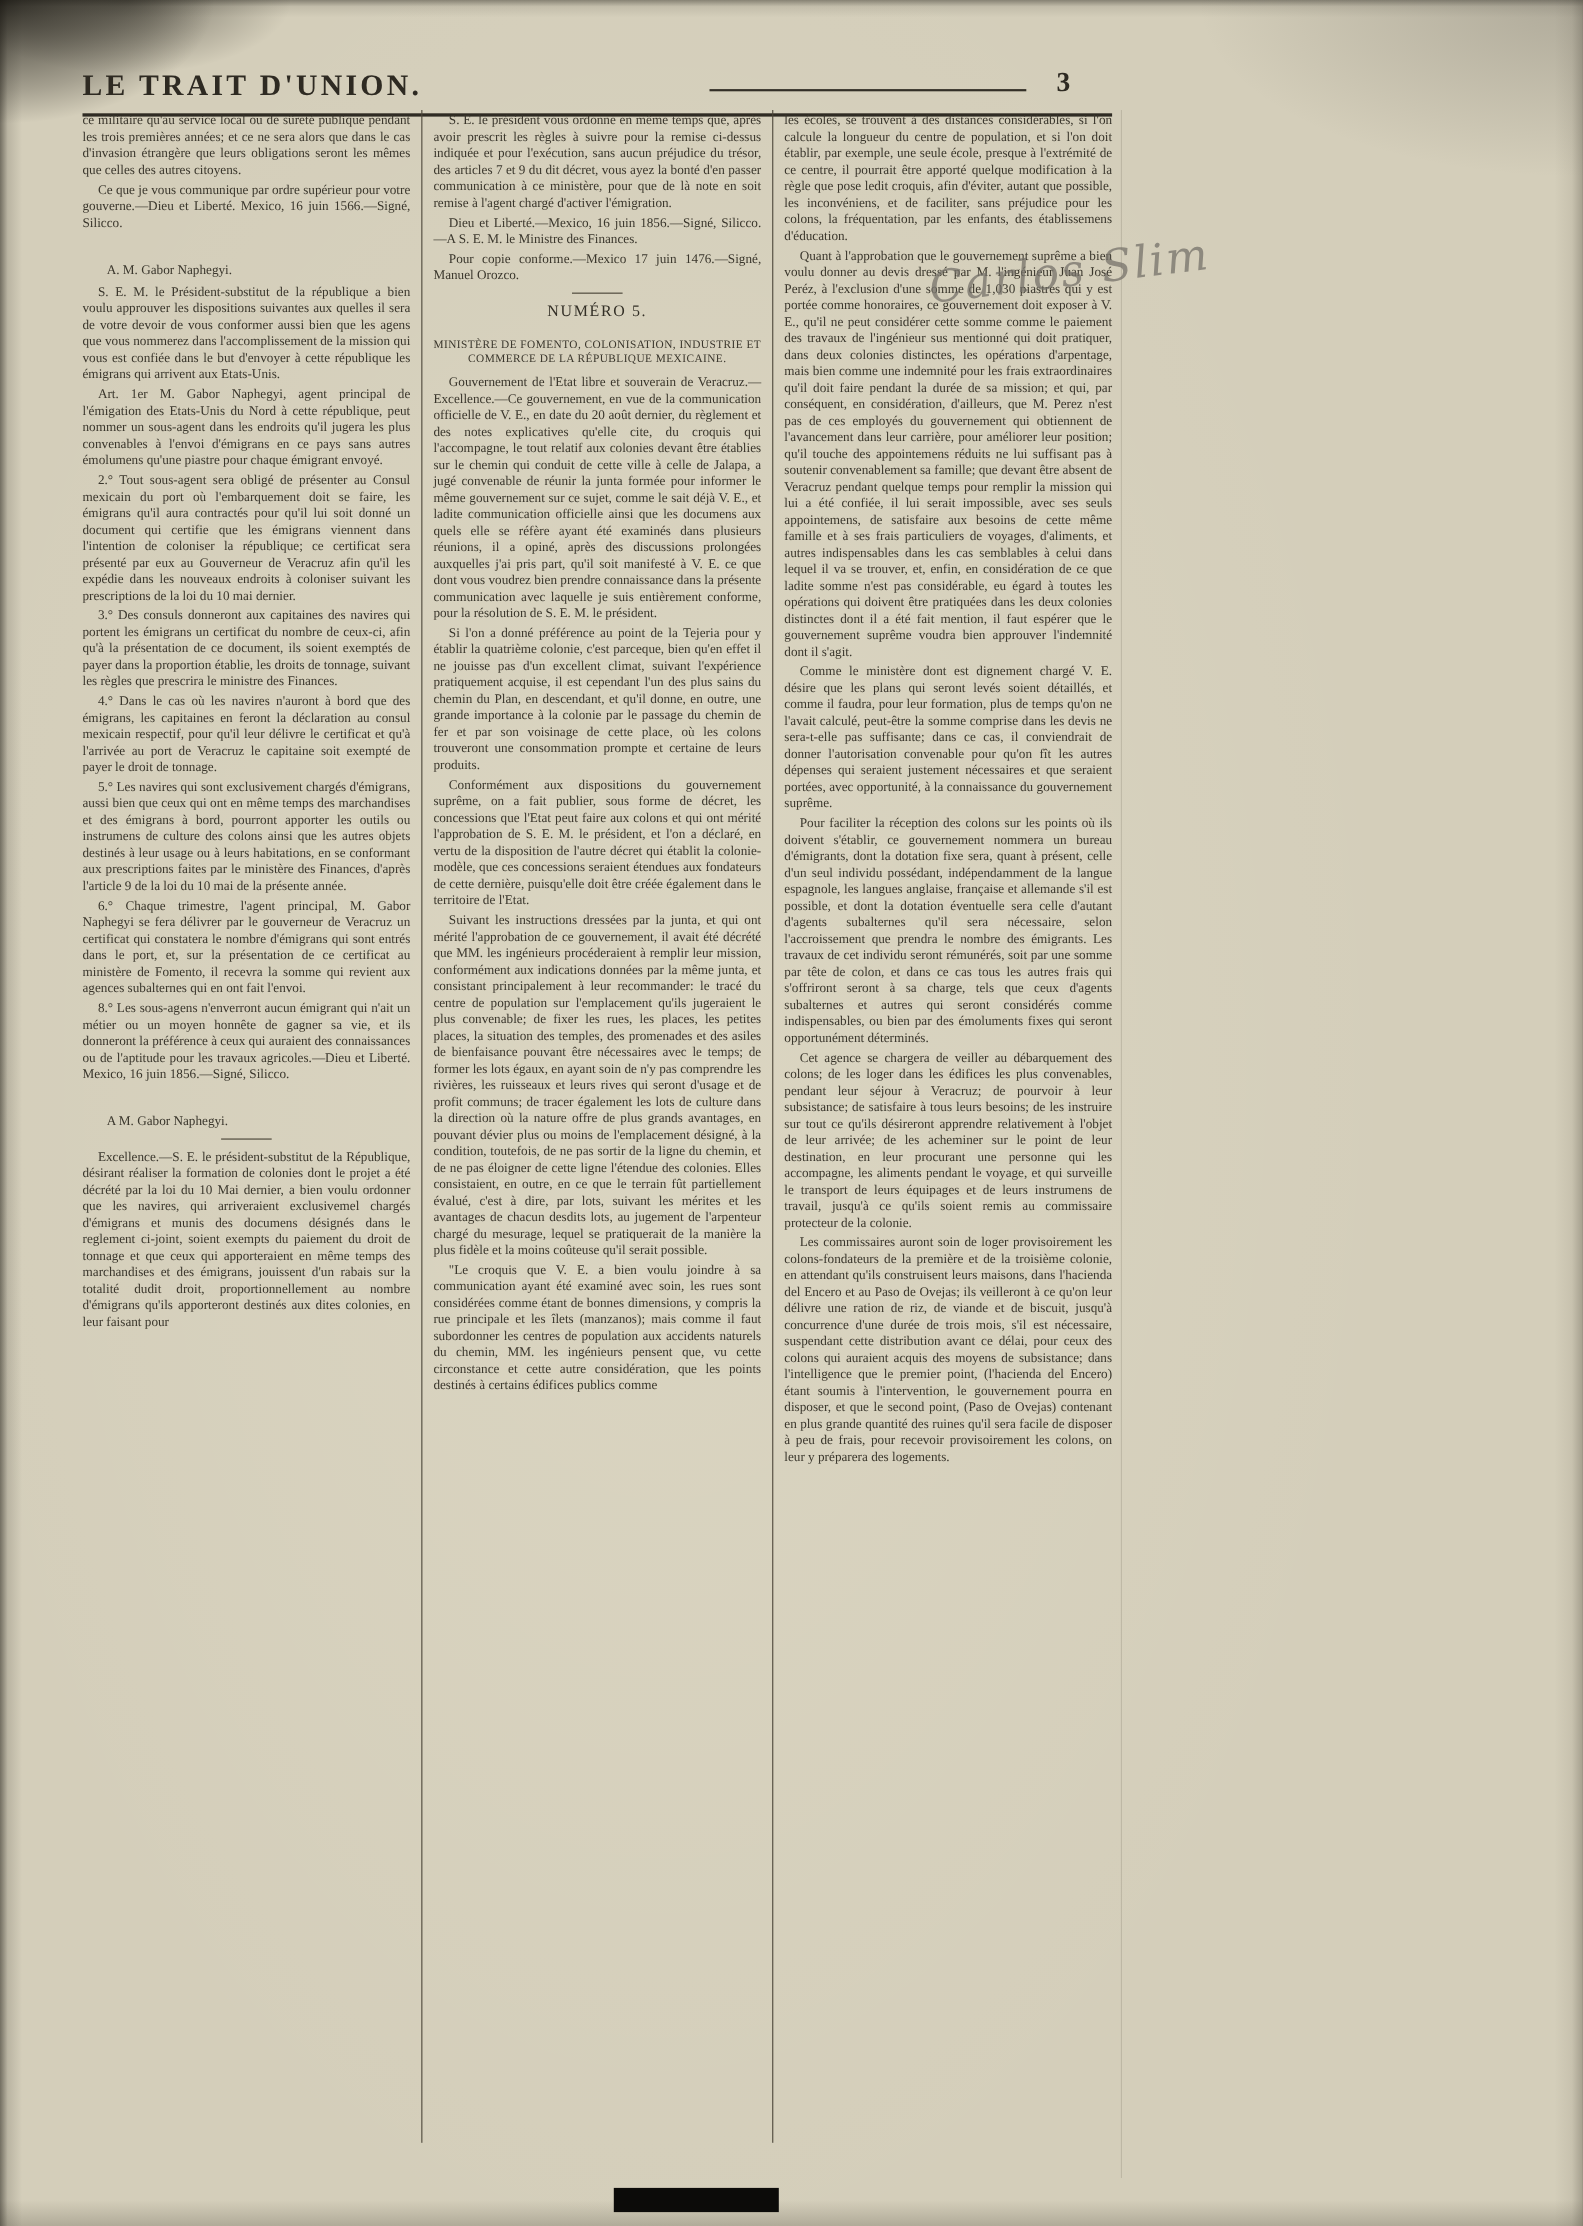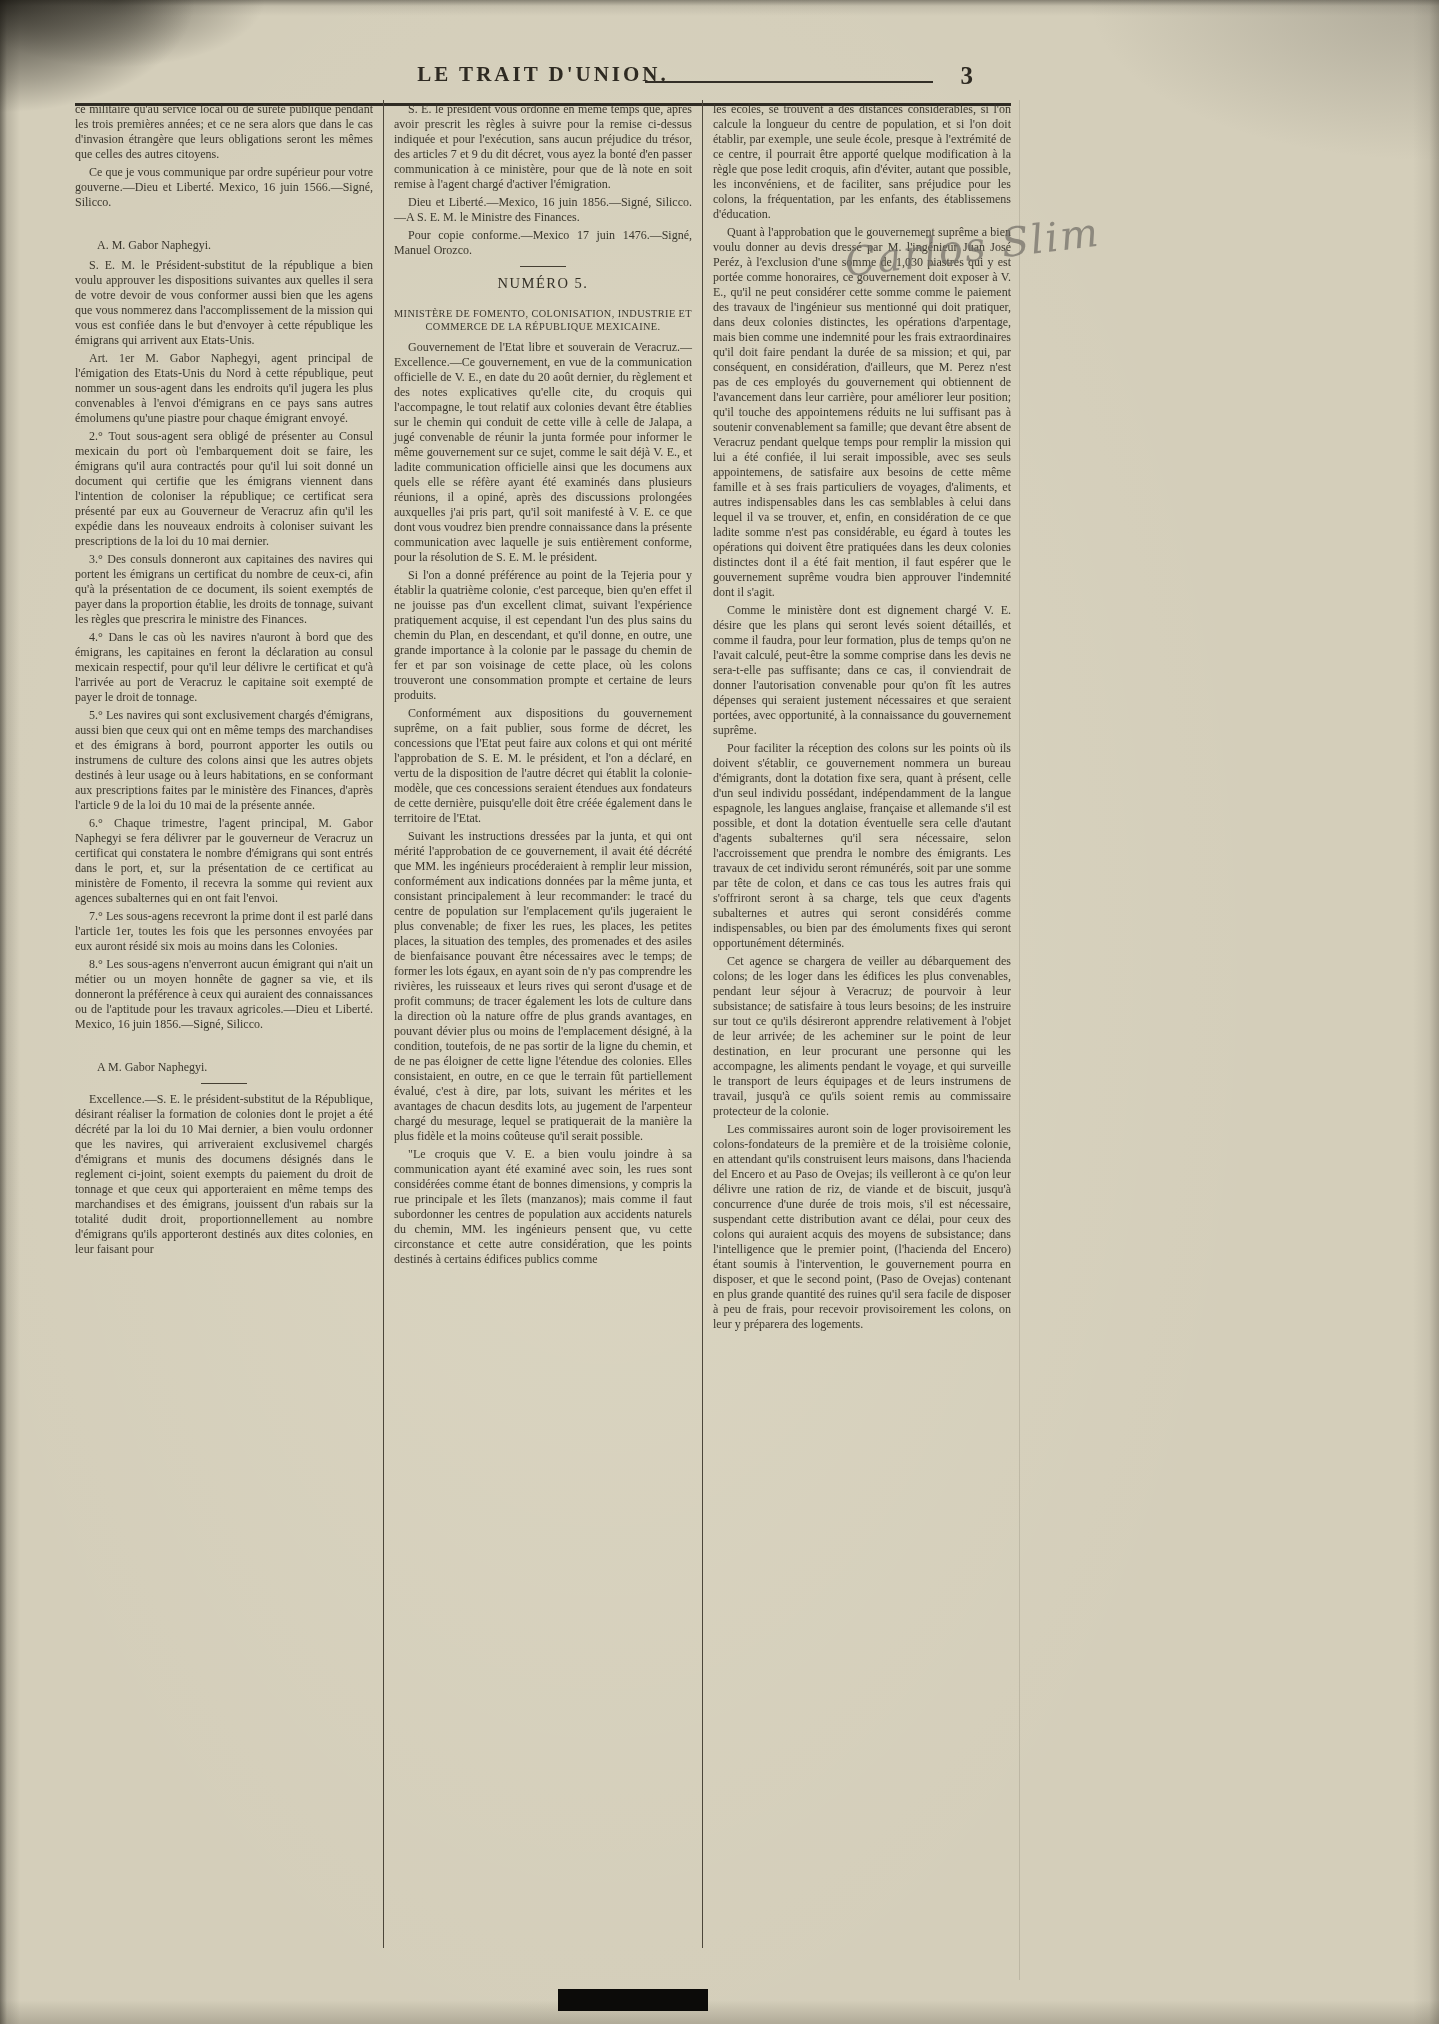--- a/index.html
+++ b/index.html
@@ -27,22 +27,22 @@
   }
   .fold-line {
     position: absolute; left: 1019px; top: 100px; width: 1px; height: 1880px;
     background: rgba(90,84,68,0.18);
   }
 
   
   .header { position: absolute; left: 75px; top: 62px; width: 936px; height: 40px; }
   .masthead {
     position: absolute; left: 0; right: 0; top: 0;
-    text-align: center;
-    font-weight: bold; font-size: 21px; letter-spacing: 3px;
+    text-align: left;
+    font-weight: bold; font-size: 27px; letter-spacing: 3px;
     color: #2e2a22;
   }
   .header-rule-segment {
     position: absolute; right: 78px; top: 19px; width: 288px; height: 0;
     border-top: 2px solid #332f27;
   }
   .page-number {
     position: absolute; right: 38px; top: 0px;
     font-weight: bold; font-size: 25px; color: #2e2a22;
   }
@@ -129,21 +129,20 @@
         <p class="noindent">ce militaire qu'au service local ou de sûreté publique pendant les trois premières années; et ce ne sera alors que dans le cas d'invasion étrangère que leurs obligations seront les mêmes que celles des autres citoyens.</p>
         <p class="body">Ce que je vous communique par ordre supérieur pour votre gouverne.—Dieu et Liberté. Mexico, 16 juin 1566.—Signé, Silicco.</p>
         <p class="signature">A. M. Gabor Naphegyi.</p>
         <p class="body">S. E. M. le Président-substitut de la république a bien voulu approuver les dispositions suivantes aux quelles il sera de votre devoir de vous conformer aussi bien que les agens que vous nommerez dans l'accomplissement de la mission qui vous est confiée dans le but d'envoyer à cette république les émigrans qui arrivent aux Etats-Unis.</p>
         <p class="body">Art. 1er M. Gabor Naphegyi, agent principal de l'émigation des Etats-Unis du Nord à cette république, peut nommer un sous-agent dans les endroits qu'il jugera les plus convenables à l'envoi d'émigrans en ce pays sans autres émolumens qu'une piastre pour chaque émigrant envoyé.</p>
         <p class="body">2.° Tout sous-agent sera obligé de présenter au Consul mexicain du port où l'embarquement doit se faire, les émigrans qu'il aura contractés pour qu'il lui soit donné un document qui certifie que les émigrans viennent dans l'intention de coloniser la république; ce certificat sera présenté par eux au Gouverneur de Veracruz afin qu'il les expédie dans les nouveaux endroits à coloniser suivant les prescriptions de la loi du 10 mai dernier.</p>
         <p class="body">3.° Des consuls donneront aux capitaines des navires qui portent les émigrans un certificat du nombre de ceux-ci, afin qu'à la présentation de ce document, ils soient exemptés de payer dans la proportion établie, les droits de tonnage, suivant les règles que prescrira le ministre des Finances.</p>
         <p class="body">4.° Dans le cas où les navires n'auront à bord que des émigrans, les capitaines en feront la déclaration au consul mexicain respectif, pour qu'il leur délivre le certificat et qu'à l'arrivée au port de Veracruz le capitaine soit exempté de payer le droit de tonnage.</p>
         <p class="body">5.° Les navires qui sont exclusivement chargés d'émigrans, aussi bien que ceux qui ont en même temps des marchandises et des émigrans à bord, pourront apporter les outils ou instrumens de culture des colons ainsi que les autres objets destinés à leur usage ou à leurs habitations, en se conformant aux prescriptions faites par le ministère des Finances, d'après l'article 9 de la loi du 10 mai de la présente année.</p>
         <p class="body">6.° Chaque trimestre, l'agent principal, M. Gabor Naphegyi se fera délivrer par le gouverneur de Veracruz un certificat qui constatera le nombre d'émigrans qui sont entrés dans le port, et, sur la présentation de ce certificat au ministère de Fomento, il recevra la somme qui revient aux agences subalternes qui en ont fait l'envoi.</p>
-        <p class="body">7.° Les sous-agens recevront la prime dont il est parlé dans l'article 1er, toutes les fois que les personnes envoyées par eux auront résidé six mois au moins dans les Colonies.</p>
         <p class="body">8.° Les sous-agens n'enverront aucun émigrant qui n'ait un métier ou un moyen honnête de gagner sa vie, et ils donneront la préférence à ceux qui auraient des connaissances ou de l'aptitude pour les travaux agricoles.—Dieu et Liberté. Mexico, 16 juin 1856.—Signé, Silicco.</p>
         <p class="signature">A M. Gabor Naphegyi.</p>
         <div class="separator"></div>
         <p class="body">Excellence.—S. E. le président-substitut de la République, désirant réaliser la formation de colonies dont le projet a été décrété par la loi du 10 Mai dernier, a bien voulu ordonner que les navires, qui arriveraient exclusivemel chargés d'émigrans et munis des documens désignés dans le reglement ci-joint, soient exempts du paiement du droit de tonnage et que ceux qui apporteraient en même temps des marchandises et des émigrans, jouissent d'un rabais sur la totalité dudit droit, proportionnellement au nombre d'émigrans qu'ils apporteront destinés aux dites colonies, en leur faisant pour</p>
       </div>
     <div class="column-divider"></div>
     <div class="col">
         <p class="body">S. E. le président vous ordonne en même temps que, après avoir prescrit les règles à suivre pour la remise ci-dessus indiquée et pour l'exécution, sans aucun préjudice du trésor, des articles 7 et 9 du dit décret, vous ayez la bonté d'en passer communication à ce ministère, pour que de là note en soit remise à l'agent chargé d'activer l'émigration.</p>
         <p class="body">Dieu et Liberté.—Mexico, 16 juin 1856.—Signé, Silicco.—A S. E. M. le Ministre des Finances.</p>
         <p class="body">Pour copie conforme.—Mexico 17 juin 1476.—Signé, Manuel Orozco.</p>

